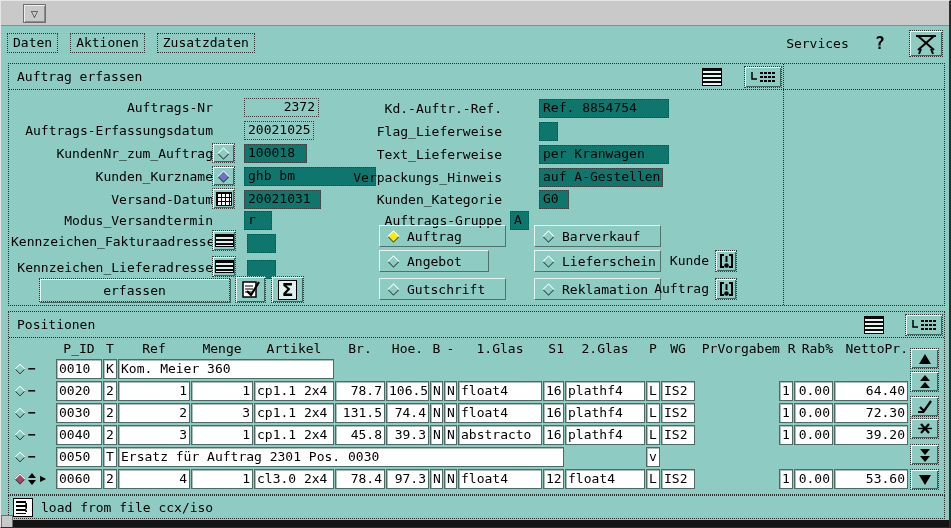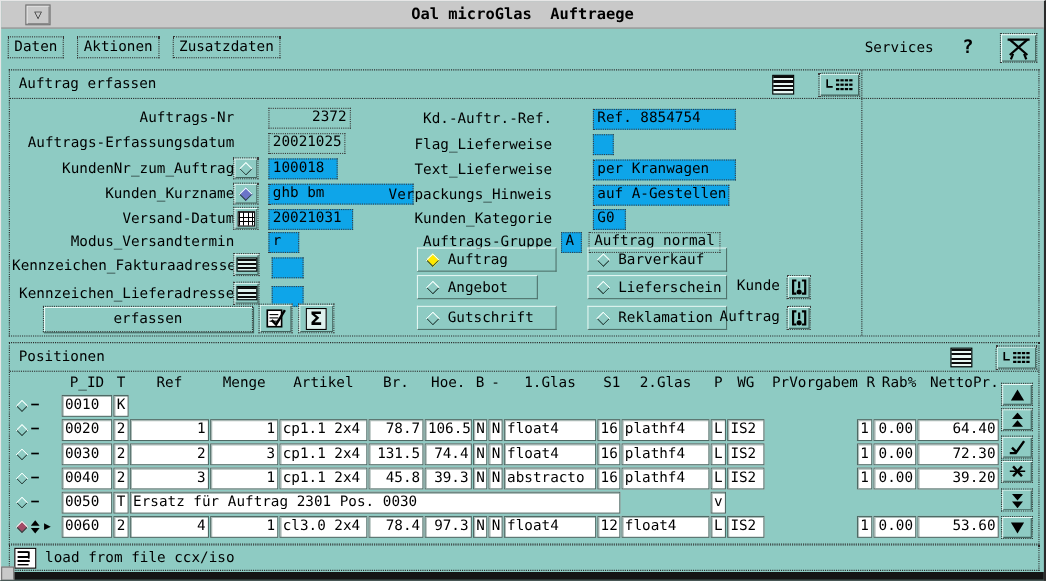--- a/index.html
+++ b/index.html
@@ -18,21 +18,21 @@
   .helpbtn{font-weight:bold;font-size:17px;margin-right:12px}
   .exitbtn{width:34px;height:27px;display:flex;align-items:center;justify-content:center;background:#8ecbc3;border:1px dotted #333;box-shadow:inset 1px 1px 0 #e9faf6,inset -1px -1px 0 #42655f}
   
   .panel{position:absolute;border:1px dotted #2a2a2a;background:#8ecbc3}
   .p-auftrag{left:7px;top:62px;width:937px;height:243px}
   .p-pos{left:7px;top:310px;width:937px;height:184px}
   .ptitle{position:absolute;left:0;top:0;right:0;height:26px;border-bottom:1px dotted #2a2a2a;line-height:25px;padding-left:8px;white-space:nowrap}
   .vsep{position:absolute;left:774px;top:0;bottom:0;border-left:1px dotted #2a2a2a}
   
   .lbl{position:absolute;height:19px;line-height:19px;text-align:right;white-space:nowrap;overflow:visible}
-  .fld{position:absolute;height:19px;line-height:16px;background:#0ea5e9;border:1px dotted #3c3c3c;padding:0 3px;white-space:nowrap;overflow:hidden}
+  .fld{position:absolute;height:19px;line-height:16px;background:#0f766e;border:1px dotted #3c3c3c;padding:0 3px;white-space:nowrap;overflow:hidden}
   .ro{background:transparent}
   .num{text-align:right}
   .ibtn{position:absolute;display:flex;align-items:center;justify-content:center;background:#8ecbc3;border:1px dotted #3c3c3c;box-shadow:inset 1px 1px 0 #e9faf6,inset -1px -1px 0 #42655f}
   .pushbtn{position:absolute;display:flex;align-items:center;justify-content:center;background:#8ecbc3;border:1px dotted #333;box-shadow:1px 1px 0 #42655f,inset 1px 1px 0 #e9faf6}
   .radiobox{position:absolute;height:22px;border:1px solid #e2f5f1;border-right-color:#4f726c;border-bottom-color:#4f726c;display:flex;align-items:center;gap:9px;padding-left:9px;white-space:nowrap}
   .dia{width:9px;height:9px;transform:rotate(45deg);background:#8ecbc3;box-shadow:inset 1px 1px 0 #f4fffc,inset -1px -1px 0 #2f4a45;flex:none}
   .sel-y{background:#ffe900}.sel-b{background:#6b74c8}.sel-r{background:#a34a66}
   .dsm{width:8px;height:8px}
   .listicon{width:19px;height:13px;border:1px solid #000;background:repeating-linear-gradient(180deg,#0a0a0a 0 2px,#dff2ee 2px 4px)}
   .calicon{width:16px;height:14px;border:1px solid #000;background:repeating-linear-gradient(90deg,#000 0 1px,transparent 1px 4px),repeating-linear-gradient(180deg,#000 0 1px,transparent 1px 4px),#fff}
@@ -69,21 +69,20 @@
 </style>
 </head>
 <body>
 
 <div class="win">
 
   <div class="titlebar">
     <div class="winmenu">
       <span>▽</span>
     </div>
-    <div class="title">Oal microGlas  Auftraege</div>
   </div>
 
   <div class="menubar">
     <div class="mbtn">Daten</div>
     <div class="mbtn">Aktionen</div>
     <div class="mbtn">Zusatzdaten</div>
     <div class="mspring"></div>
     <div class="mservices">Services</div>
     <div class="helpbtn">?</div>
     <div class="exitbtn">
@@ -184,21 +183,20 @@
     <div class="fld" style="left:530px;top:81px;width:130px">per Kranwagen</div>
 
     <div class="lbl" style="left:330px;top:104px;width:163px">Verpackungs_Hinweis</div>
     <div class="fld" style="left:530px;top:104px;width:124px">auf A-Gestellen</div>
 
     <div class="lbl" style="left:330px;top:126px;width:163px">Kunden_Kategorie</div>
     <div class="fld" style="left:530px;top:126px;width:30px">G0</div>
 
     <div class="lbl" style="left:330px;top:147px;width:163px">Auftrags-Gruppe</div>
     <div class="fld" style="left:501px;top:147px;width:19px">A</div>
-    <div class="fld ro" style="left:526px;top:147px;width:120px;text-align:center">Auftrag normal</div>
 
     <div class="radiobox" style="left:370px;top:161px;width:127px">
       <span class="dia sel-y"></span>
       <span>Auftrag</span>
     </div>
     <div class="radiobox" style="left:370px;top:186px;width:110px">
       <span class="dia"></span>
       <span>Angebot</span>
     </div>
     <div class="radiobox" style="left:370px;top:214px;width:127px">
@@ -285,20 +283,21 @@
 
     <div class="tbody">
 
       <div class="trow">
         <div class="gut w-icon">
           <span class="dia dsm"></span>
           <span class="rowminus">−</span>
         </div>
         <div class="c w-pid">0010</div>
         <div class="c w-t">K</div>
+        <div class="c span-a">Kom. Meier 360</div>
       </div>
 
       <div class="trow">
         <div class="gut w-icon">
           <span class="dia dsm"></span>
           <span class="rowminus">−</span>
         </div>
         <div class="c w-pid">0020</div>
         <div class="c w-t">2</div>
         <div class="c w-ref num">1</div>

